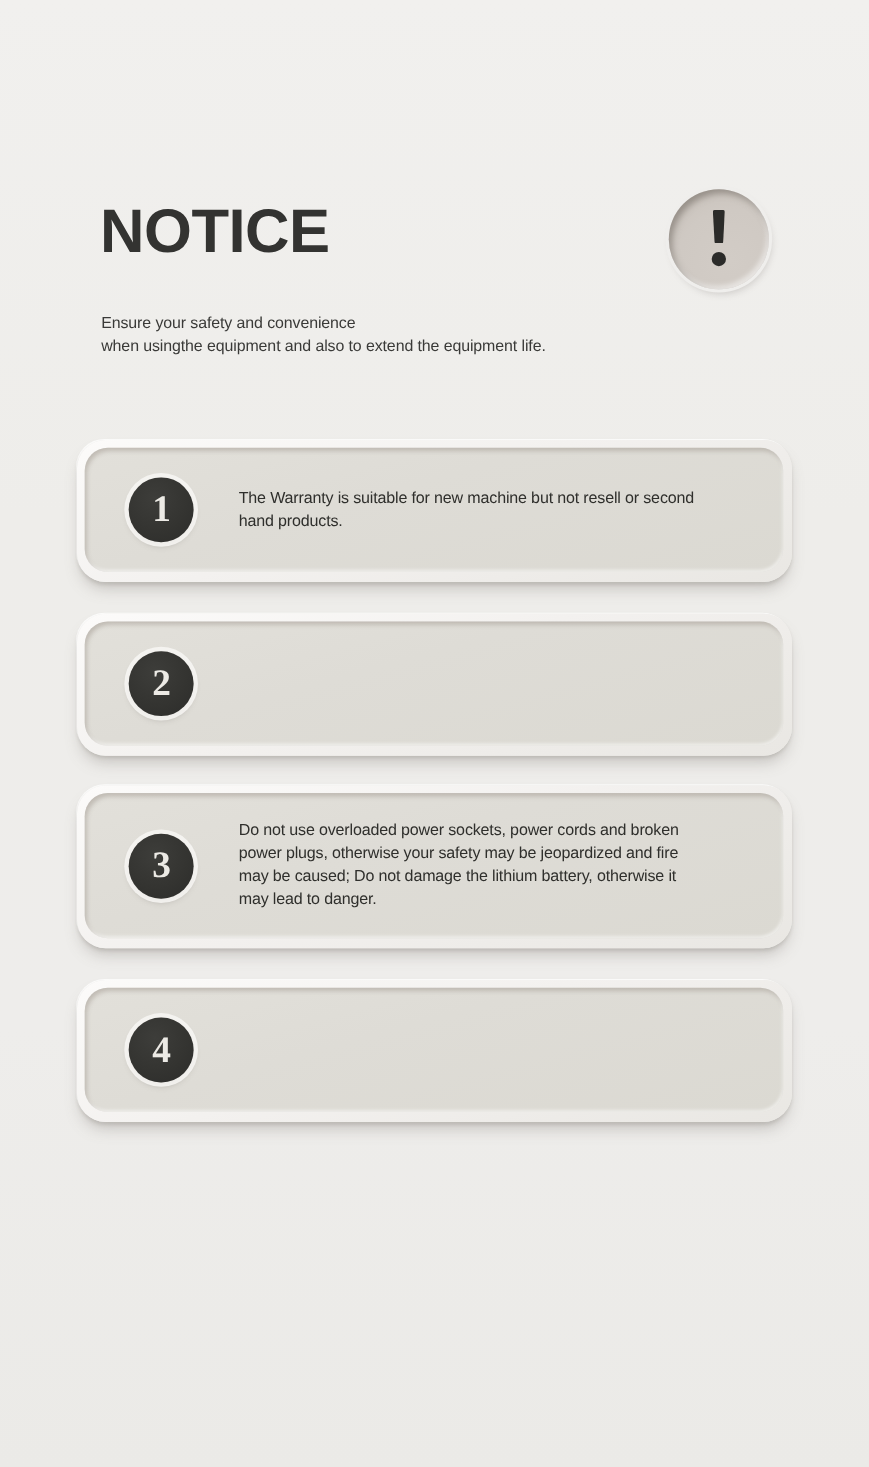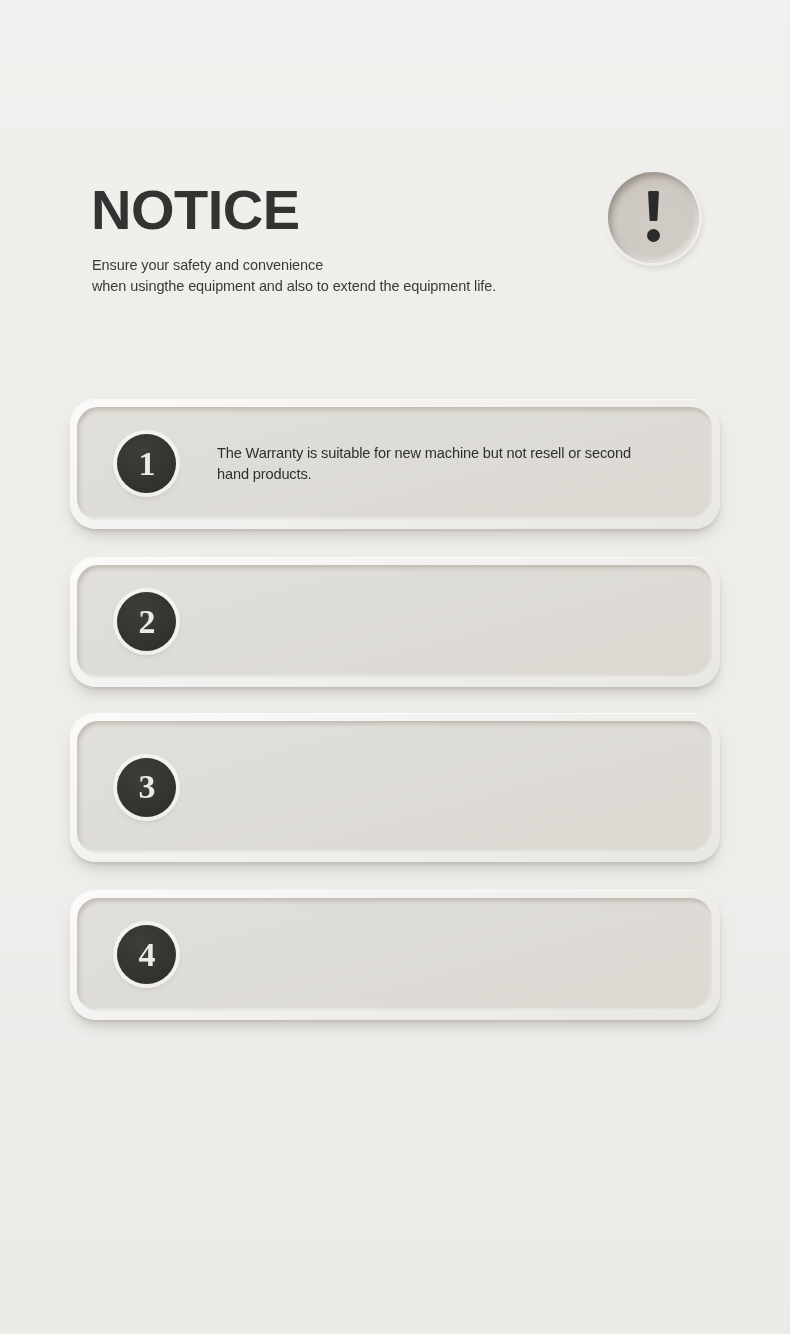--- a/index.html
+++ b/index.html
@@ -46,21 +46,21 @@
     font-size:56px;
     font-weight:bold;
     letter-spacing:-0.5px;
     color:#333331;
     line-height:1;
   }
 
   .subtitle {
     position:absolute;
     left:92px;
-    top:255px;
+    top:284px;
     font-size:14.5px;
     line-height:21px;
     color:#3a3a38;
     white-space:pre-line;
     letter-spacing:-0.1px;
   }
 
   
   .warn-badge {
     position:absolute;
@@ -210,20 +210,24 @@
 
     <div class="card" id="card-2">
       <div class="card-inner">
         <div class="num-circle">2</div>
       </div>
     </div>
 
     <div class="card" id="card-3">
       <div class="card-inner">
         <div class="num-circle">3</div>
+        <div class="card-text">Do not use overloaded power sockets, power cords and broken
+power plugs, otherwise your safety may be jeopardized and fire
+may be caused; Do not damage the lithium battery, otherwise it
+may lead to danger.</div>
       </div>
     </div>
 
     <div class="card" id="card-4">
       <div class="card-inner">
         <div class="num-circle">4</div>
       </div>
     </div>
 
   </div>

